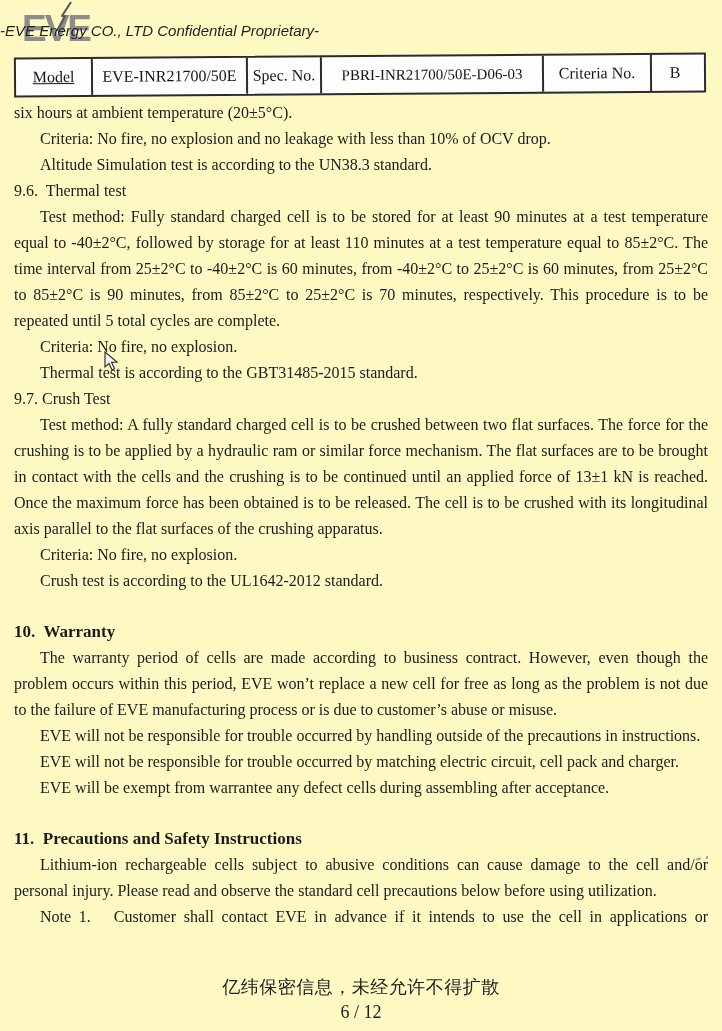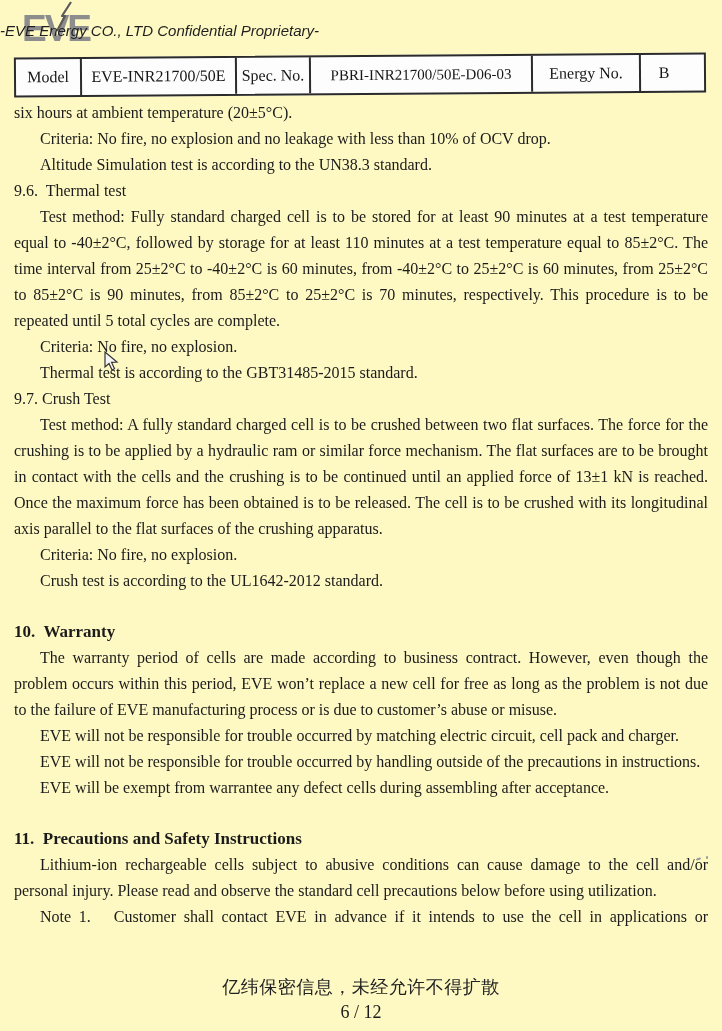--- a/index.html
+++ b/index.html
@@ -35,21 +35,21 @@
     transform:rotate(-0.4deg);
   }
   .spec-cell{
     display:flex;align-items:center;justify-content:center;
     border-left:2px solid #2b2b2b;
     box-sizing:border-box;
     font-size:16px;color:#161616;
     white-space:nowrap;overflow:hidden;
   }
   .spec-cell:first-child{border-left:none;}
-  .c-model-label{width:64px;}
+  .c-model-label{width:75px;text-decoration:underline;}
   .c-model-value{width:155px;}
   .c-spec-label{width:74px;}
   .c-spec-value{width:222px;font-size:15px;}
   .c-version-label{width:108px;}
   .c-version-value{width:48px;}
   
   .doc-body{
     position:absolute;left:14px;top:100px;width:694px;
     font-size:16px;line-height:26px;color:#1b1b1b;
   }
@@ -78,40 +78,40 @@
   <svg class="bolt" width="22" height="36" viewBox="0 0 22 36">
     <path d="M18 1 L9 15 L12 15 L4 30" fill="none" stroke="#5a5a5a" stroke-width="2.2" stroke-linejoin="round"></path>
   </svg>
   <div class="conf-header">-EVE Energy CO., LTD Confidential Proprietary-</div>
 
   <div class="spec-table">
     <div class="spec-cell c-model-label">Model</div>
     <div class="spec-cell c-model-value">EVE-INR21700/50E</div>
     <div class="spec-cell c-spec-label">Spec. No.</div>
     <div class="spec-cell c-spec-value">PBRI-INR21700/50E-D06-03</div>
-    <div class="spec-cell c-version-label">Energy No.</div>
+    <div class="spec-cell c-version-label">Criteria No.</div>
     <div class="spec-cell c-version-value">B</div>
   </div>
 
   <div class="doc-body">
       <div class="blk cont">six hours at ambient temperature (20±5°C).</div>
       <div class="blk para">Criteria: No fire, no explosion and no leakage with less than 10% of OCV drop.</div>
       <div class="blk para">Altitude Simulation test is according to the UN38.3 standard.</div>
       <div class="blk h3">9.6.&nbsp; Thermal test</div>
       <div class="blk para">Test method: Fully standard charged cell is to be stored for at least 90 minutes at a test temperature equal to -40±2°C, followed by storage for at least 110 minutes at a test temperature equal to 85±2°C. The time interval from 25±2°C to -40±2°C is 60 minutes, from -40±2°C to 25±2°C is 60 minutes, from 25±2°C to 85±2°C is 90 minutes, from 85±2°C to 25±2°C is 70 minutes, respectively. This procedure is to be repeated until 5 total cycles are complete.</div>
       <div class="blk para">Criteria: No fire, no explosion.</div>
       <div class="blk para">Thermal test is according to the GBT31485-2015 standard.</div>
       <div class="blk h3">9.7. Crush Test</div>
       <div class="blk para">Test method: A fully standard charged cell is to be crushed between two flat surfaces. The force for the crushing is to be applied by a hydraulic ram or similar force mechanism. The flat surfaces are to be brought in contact with the cells and the crushing is to be continued until an applied force of 13±1 kN is reached. Once the maximum force has been obtained is to be released. The cell is to be crushed with its longitudinal axis parallel to the flat surfaces of the crushing apparatus.</div>
       <div class="blk para">Criteria: No fire, no explosion.</div>
       <div class="blk para">Crush test is according to the UL1642-2012 standard.</div>
       <div class="blk h2">10.&nbsp; Warranty</div>
       <div class="blk para">The warranty period of cells are made according to business contract. However, even though the problem occurs within this period, EVE won’t replace a new cell for free as long as the problem is not due to the failure of EVE manufacturing process or is due to customer’s abuse or misuse.</div>
+      <div class="blk para">EVE will not be responsible for trouble occurred by handling outside of the precautions in instructions.</div>
       <div class="blk para">EVE will not be responsible for trouble occurred by matching electric circuit, cell pack and charger.</div>
-      <div class="blk para">EVE will not be responsible for trouble occurred by handling outside of the precautions in instructions.</div>
       <div class="blk para">EVE will be exempt from warrantee any defect cells during assembling after acceptance.</div>
       <div class="blk h2">11.&nbsp; Precautions and Safety Instructions</div>
       <div class="blk para">Lithium-ion rechargeable cells subject to abusive conditions can cause damage to the cell and/or personal injury. Please read and observe the standard cell precautions below before using utilization.</div>
       <div class="blk note">Note 1.&nbsp;&nbsp; Customer shall contact EVE in advance if it intends to use the cell in applications or</div>
     </div>
 
   <div class="footer">
     <div class="footer-cn">亿纬保密信息，未经允许不得扩散</div>
     <div class="footer-page">6 / 12</div>
   </div>

